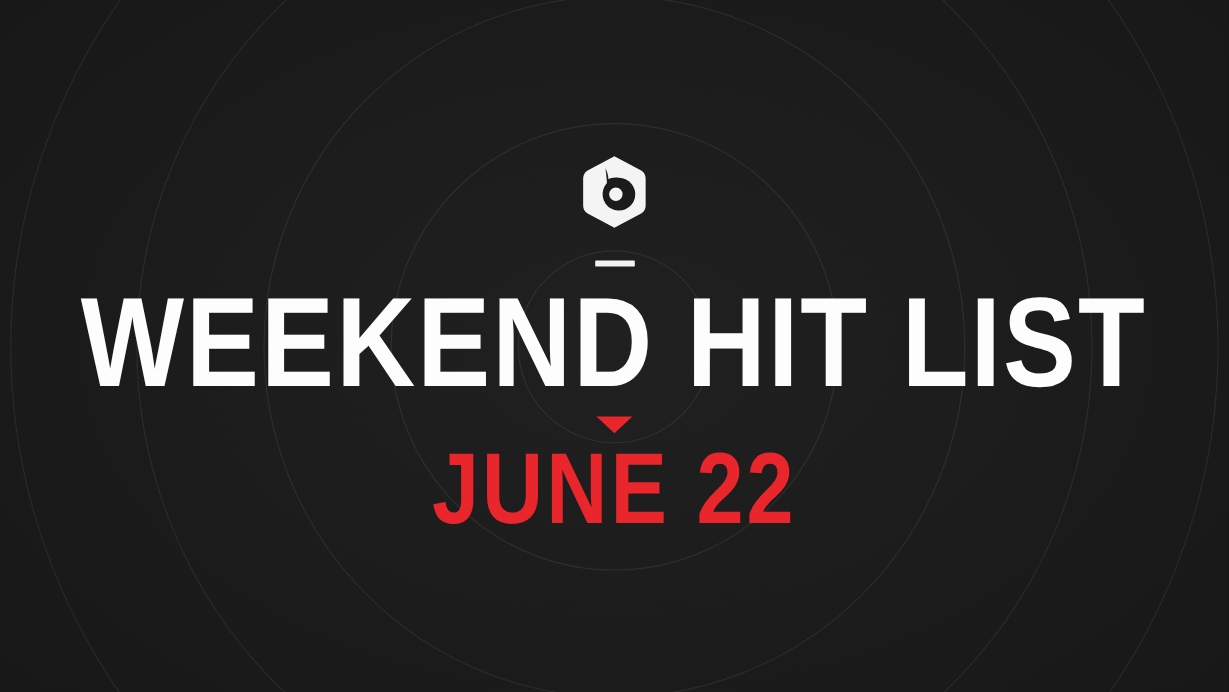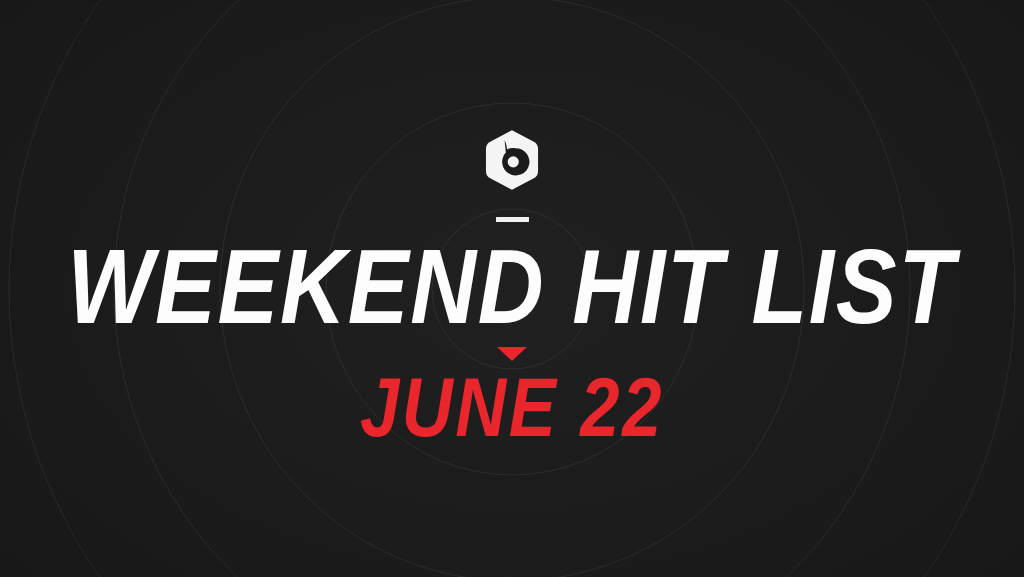--- a/index.html
+++ b/index.html
@@ -42,21 +42,20 @@
   
   #content {
     position: absolute;
     inset: 0;
     display: flex;
     flex-direction: column;
     align-items: center;
     justify-content: flex-start;
     padding-top: 129px;
     box-sizing: border-box;
-    font-style: italic;
   }
 
   
   .logo-mark {
     width: 62px;
     height: 62px;
     display: block;
     margin: 0;
   }
 

